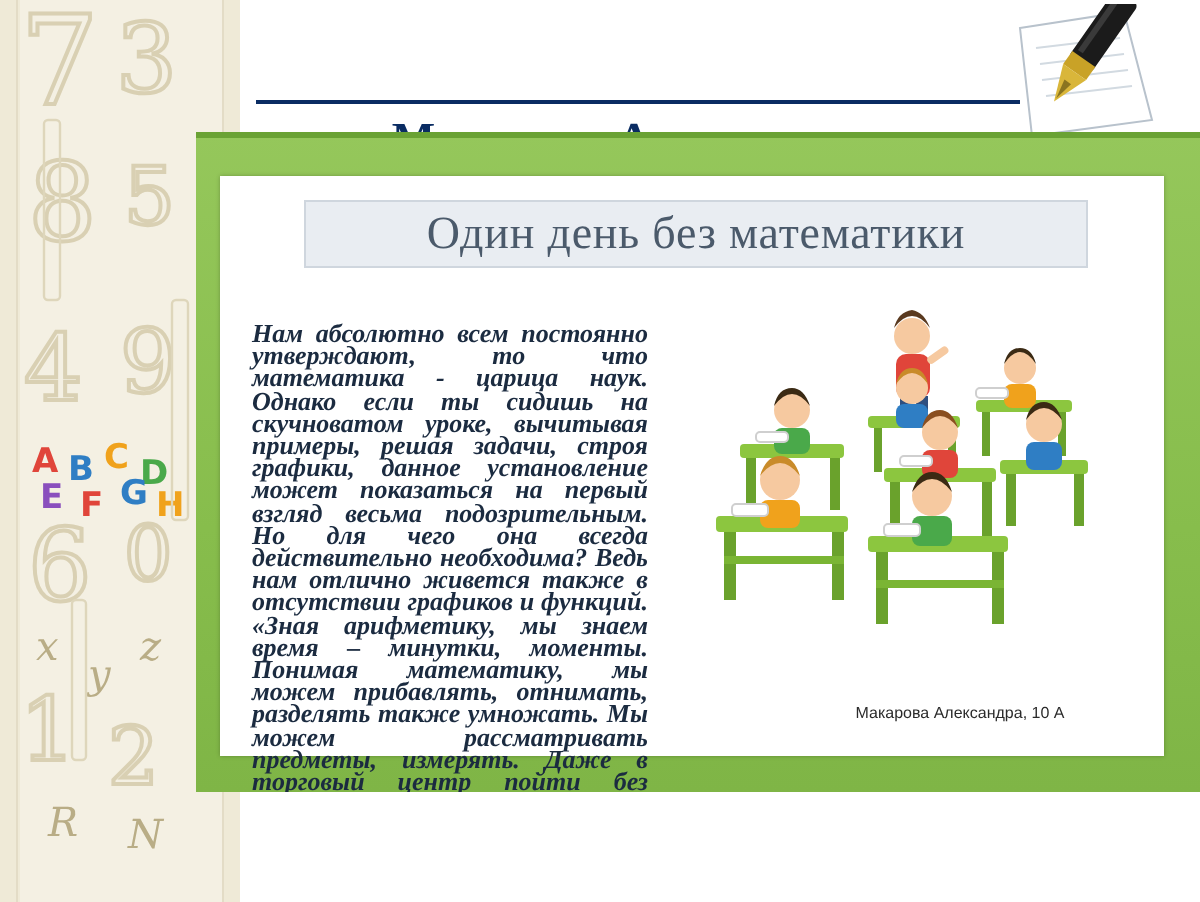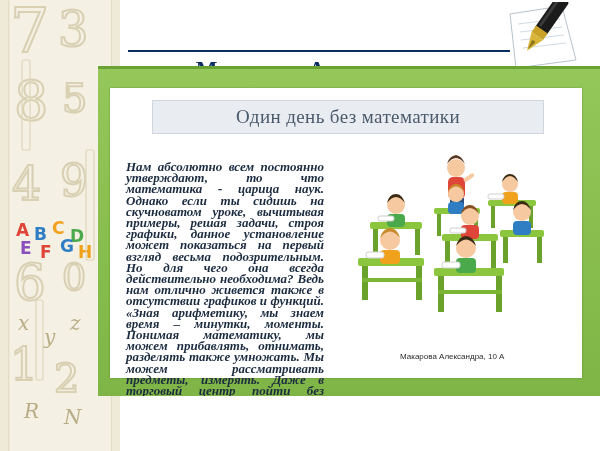--- a/index.html
+++ b/index.html
@@ -106,21 +106,21 @@
     left: 152px; top: 100px;
     width: 392px; height: 34px;
     background: #e9edf2;
     border: 1px solid #cfd6de;
     display: flex;
     align-items: center;
     justify-content: center;
   }
   .plaque-text {
     font-family: "Liberation Serif", serif;
-    font-size: 19px;
+    font-size: 23px;
     color: #4b5a6b;
     letter-spacing: 0.4px;
   }
 
   
   .body-text {
     position: absolute;
     left: 126px; top: 161px;
     width: 198px;
     font-family: "Liberation Serif", serif;
@@ -138,21 +138,21 @@
     position: absolute;
     left: 338px; top: 148px;
     width: 210px; height: 190px;
   }
 
   
   .caption {
     position: absolute;
     left: 400px; top: 352px;
     width: 160px;
-    text-align: left;
+    text-align: center;
     font-family: "Liberation Sans", sans-serif;
     font-size: 8px;
     color: #2b2b2b;
   }
 
   
   .bottom-area {
     position: absolute;
     left: 120px; top: 396px;
     width: 480px; height: 55px;

